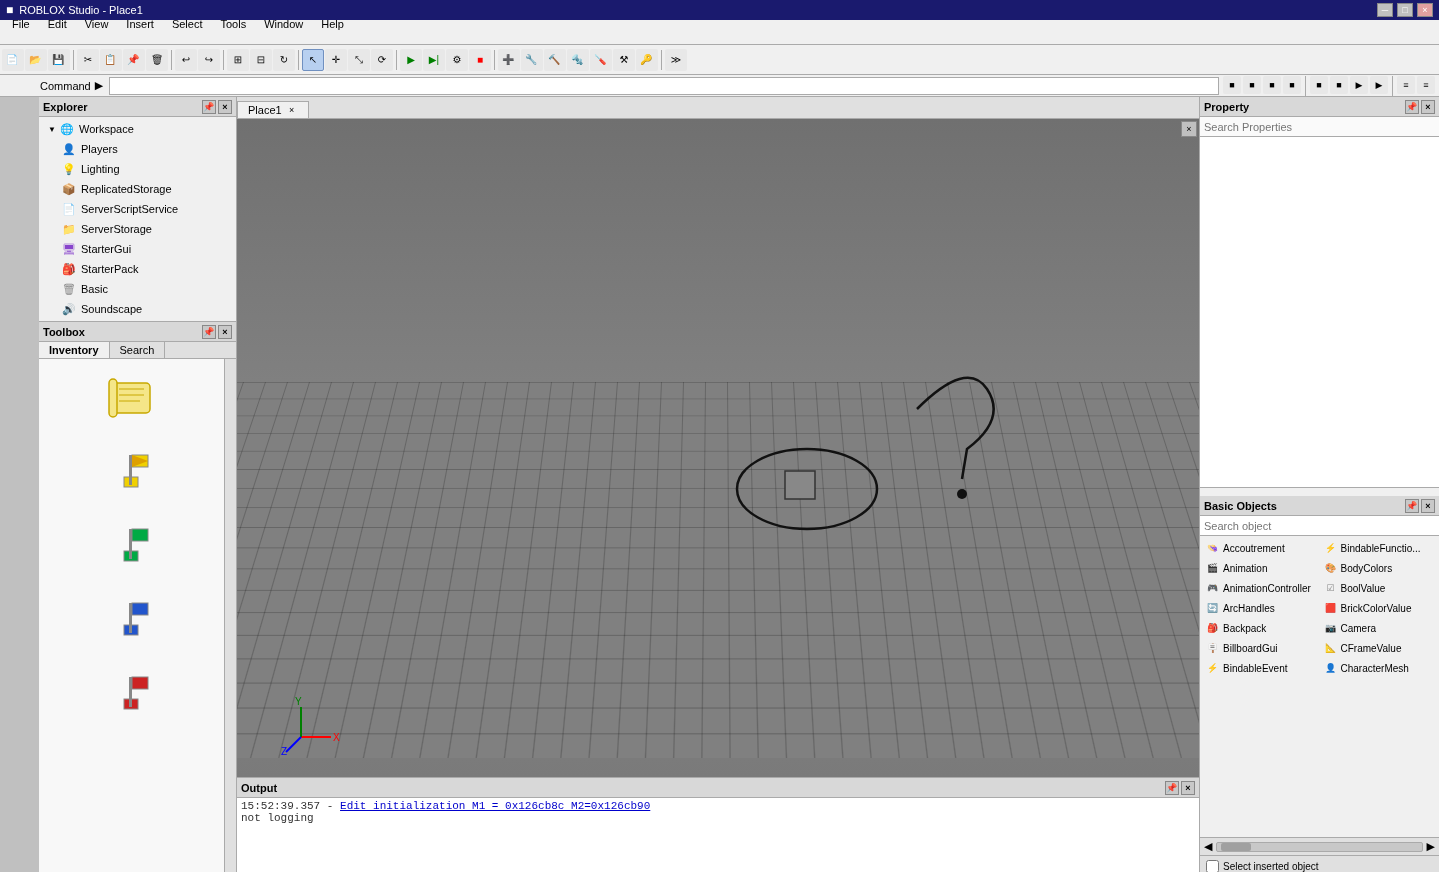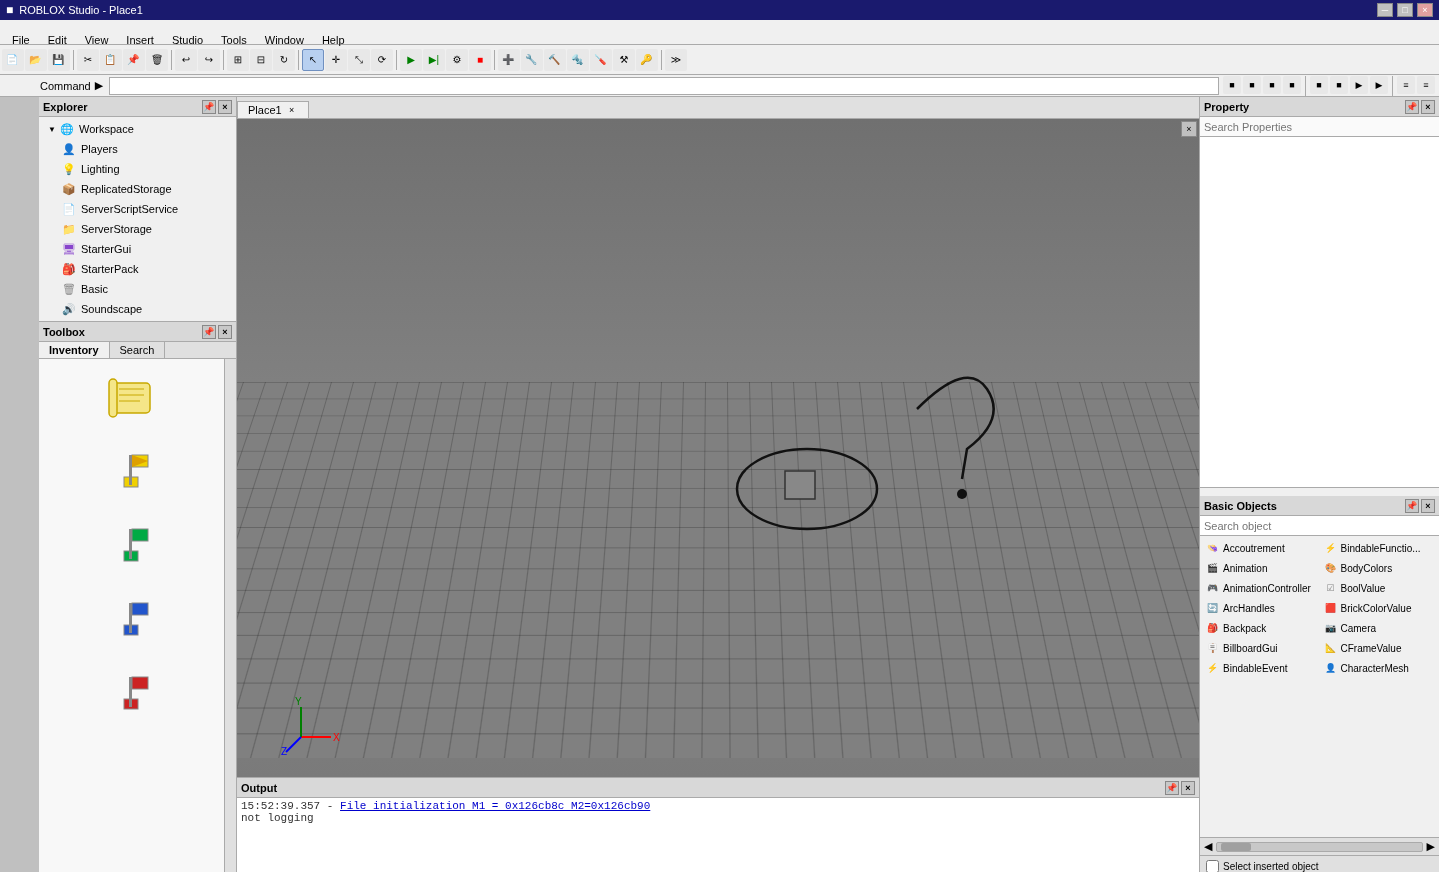--- a/index.html
+++ b/index.html
@@ -21,21 +21,21 @@
     .title-btn {
       width: 16px; height: 14px; background: #c0c0c0; border: 1px solid #888;
       display: flex; align-items: center; justify-content: center; font-size: 9px; cursor: pointer;
     }
 
     
     #menu-bar {
       height: 20px;
       background: #f0f0f0;
       display: flex;
-      align-items: flex-start;
+      align-items: flex-end;
       border-bottom: 1px solid #aaa;
       padding: 12px 4px;
       gap: 2px;
     }
     .menu-item {
       padding: 2px 8px;
       cursor: pointer;
       font-size: 11px;
     }
 
@@ -356,21 +356,21 @@
     <div class="title-btn">□</div>
     <div class="title-btn" style="background:#e0a0a0;">×</div>
   </div>
 </div>
 
 <div id="menu-bar">
   <div class="menu-item">File</div>
   <div class="menu-item">Edit</div>
   <div class="menu-item">View</div>
   <div class="menu-item">Insert</div>
-  <div class="menu-item">Studio</div>
+  <div class="menu-item">Select</div>
   <div class="menu-item">Tools</div>
   <div class="menu-item">Window</div>
   <div class="menu-item">Help</div>
 </div>
 
 <div id="toolbar">
 
   <div class="tb-btn" title="New">📄</div>
   <div class="tb-btn" title="Open">📂</div>
   <div class="tb-btn" title="Save">💾</div>
@@ -608,21 +608,21 @@
         <div id="output-header" style="height:20px;background:#d8d8d8;border-bottom:1px solid #aaa;display:flex;align-items:center;justify-content:space-between;padding:0 4px;">
           <span>Output</span>
           <div style="display:flex;gap:2px;">
             <div class="panel-header-btn">📌</div>
             <div class="panel-header-btn">×</div>
           </div>
         </div>
         <div id="output-content" style="padding:2px 4px;font-size:11px;font-family:'Courier New',monospace;height:80px;overflow-y:auto;">
           <div>
             <span style="color:#333;">15:52:39.357 - </span>
-            <span class="output-link">File initialization M1 = 0x126cb8c M2=0x126cb90</span>
+            <span class="output-link">Edit initialization M1 = 0x126cb8c M2=0x126cb90</span>
           </div>
           <div>not logging</div>
         </div>
       </div>
     </div>
   </div>
 
   <div id="right-panel" style="width:240px;background:#f0f0f0;border-left:1px solid #aaa;display:flex;flex-direction:column;">
 
     <div id="property-panel" style="border-bottom:1px solid #aaa;">

